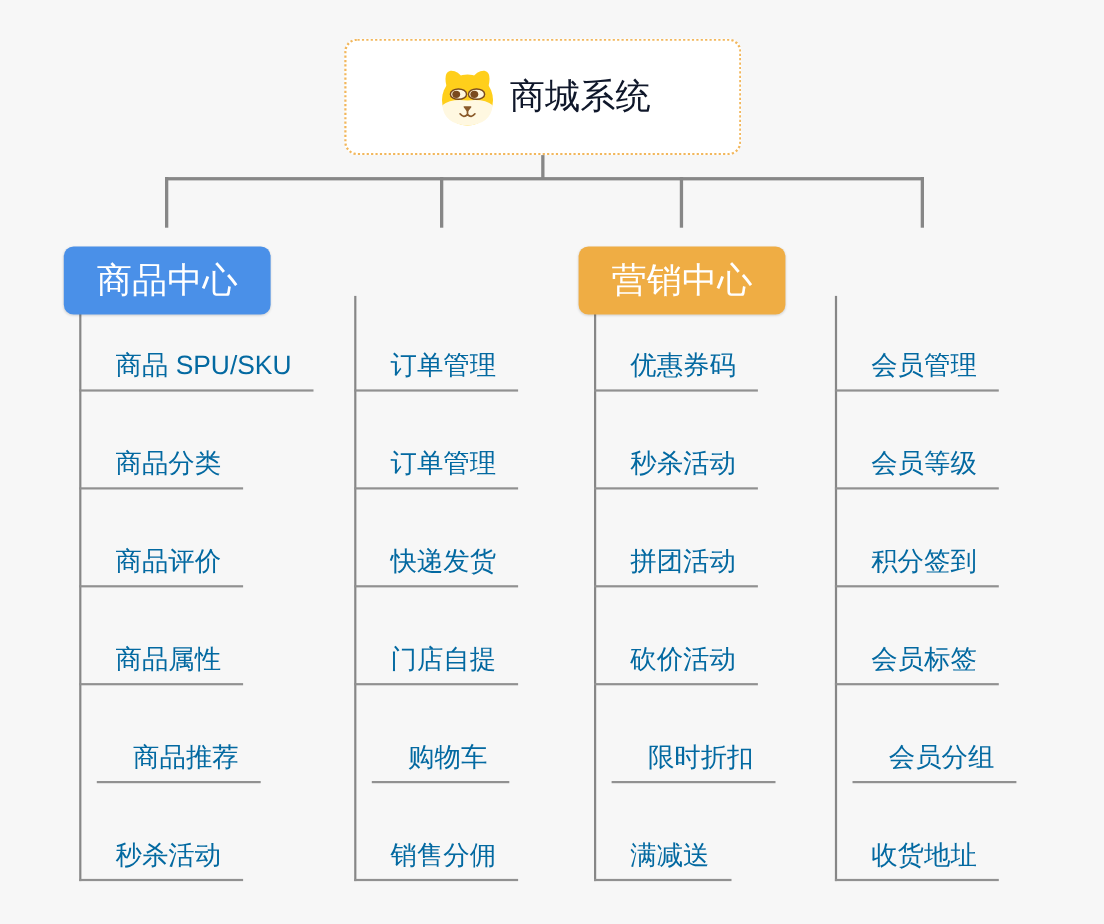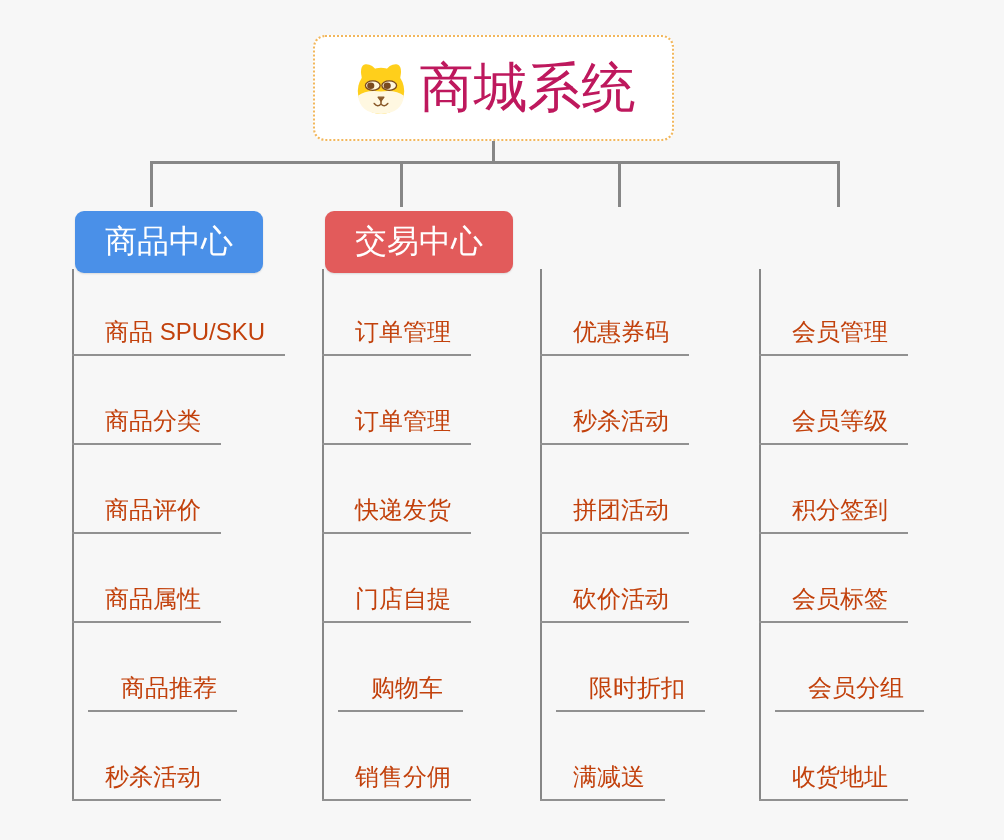--- a/index.html
+++ b/index.html
@@ -19,60 +19,59 @@
     width:361px;height:106px;
     box-sizing:border-box;
     background:#ffffff;
     border:2px dotted #f2b75c;
     border-radius:12px;
     display:flex;align-items:center;justify-content:center;
     gap:10px;
     cursor:pointer;
   }
   .root-title{
-    font-size:54px;
-    color:#be185d;
+    font-size:32px;
+    color:#0f172a;
     letter-spacing:0px;
     white-space:nowrap;
   }
   .dog-icon{flex:0 0 auto;display:block;}
   
   .line{position:absolute;background:#878787;}
   .root-stub{left:492px;top:141px;width:3px;height:21px;}
   .bus{left:150px;top:161px;width:690px;height:3px;}
   .drop{top:161px;width:3px;height:46px;}
   .drop.d1{left:150px;} .drop.d2{left:400px;} .drop.d3{left:618px;} .drop.d4{left:837px;}
   .trunk{top:269px;width:2px;height:532px;}
   .trunk.t1{left:72px;} .trunk.t2{left:322px;} .trunk.t3{left:540px;} .trunk.t4{left:759px;}
   
   .branch-node{
-    position:absolute;top:211px;
+    position:absolute;top:224px;
     width:188px;height:62px;
     border-radius:9px;
     display:flex;align-items:center;justify-content:center;
     color:#ffffff;
     font-size:32px;
     cursor:pointer;
     box-shadow:0 1px 2px rgba(0,0,0,0.12);
-    margin-left:17px;
   }
   .branch-node.b1{left:58px;}
   .branch-node.b2{left:308px;}
   .branch-node.b3{left:526px;}
   .branch-node.b4{left:745px;}
   
   .leaf{
     position:absolute;
     box-sizing:border-box;
     height:44px;
     display:flex;align-items:flex-end;
     padding:0 20px 6px 33px;
     border-bottom:2px solid #919191;
     font-size:24px;
-    color:#c2410c;
+    color:#0369a1;
     white-space:nowrap;
     cursor:pointer;
   }
   .g1 .leaf{left:72px;}
   .g2 .leaf{left:322px;text-align:right;}
   .g3 .leaf{left:540px;text-align:right;}
   .g4 .leaf{left:759px;}
   .leaf.r1{top:312px;}
   .leaf.r2{top:401px;}
   .leaf.r3{top:490px;}
@@ -106,21 +105,21 @@
   <div class="line drop d1"></div>
   <div class="line drop d2"></div>
   <div class="line drop d3"></div>
   <div class="line drop d4"></div>
   <div class="line trunk t1"></div>
   <div class="line trunk t2"></div>
   <div class="line trunk t3"></div>
   <div class="line trunk t4"></div>
 
   <div class="branch-node b1" style="background-color: rgb(74, 144, 232);">商品中心</div>
-  <div class="branch-node b2" style="background-color: rgb(226, 91, 91);">交易中心</div>
+  <div class="branch-node b3" style="background-color: rgb(239, 173, 68);">营销中心</div>
 
   <div class="g1">
     <div class="leaf r1">商品 SPU/SKU</div>
     <div class="leaf r2">商品分类</div>
     <div class="leaf r3">商品评价</div>
     <div class="leaf r4">商品属性</div>
     <div class="leaf r5">商品推荐</div>
     <div class="leaf r6">秒杀活动</div>
   </div>
 

